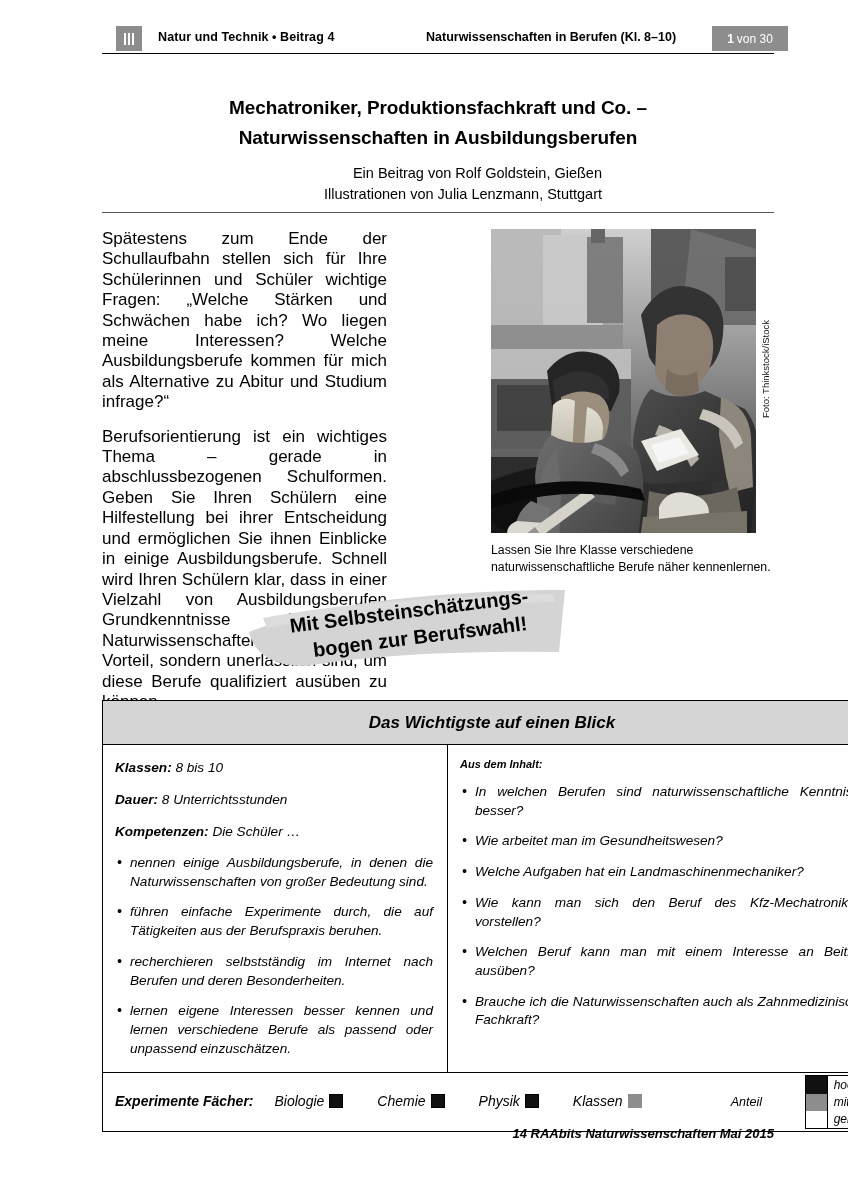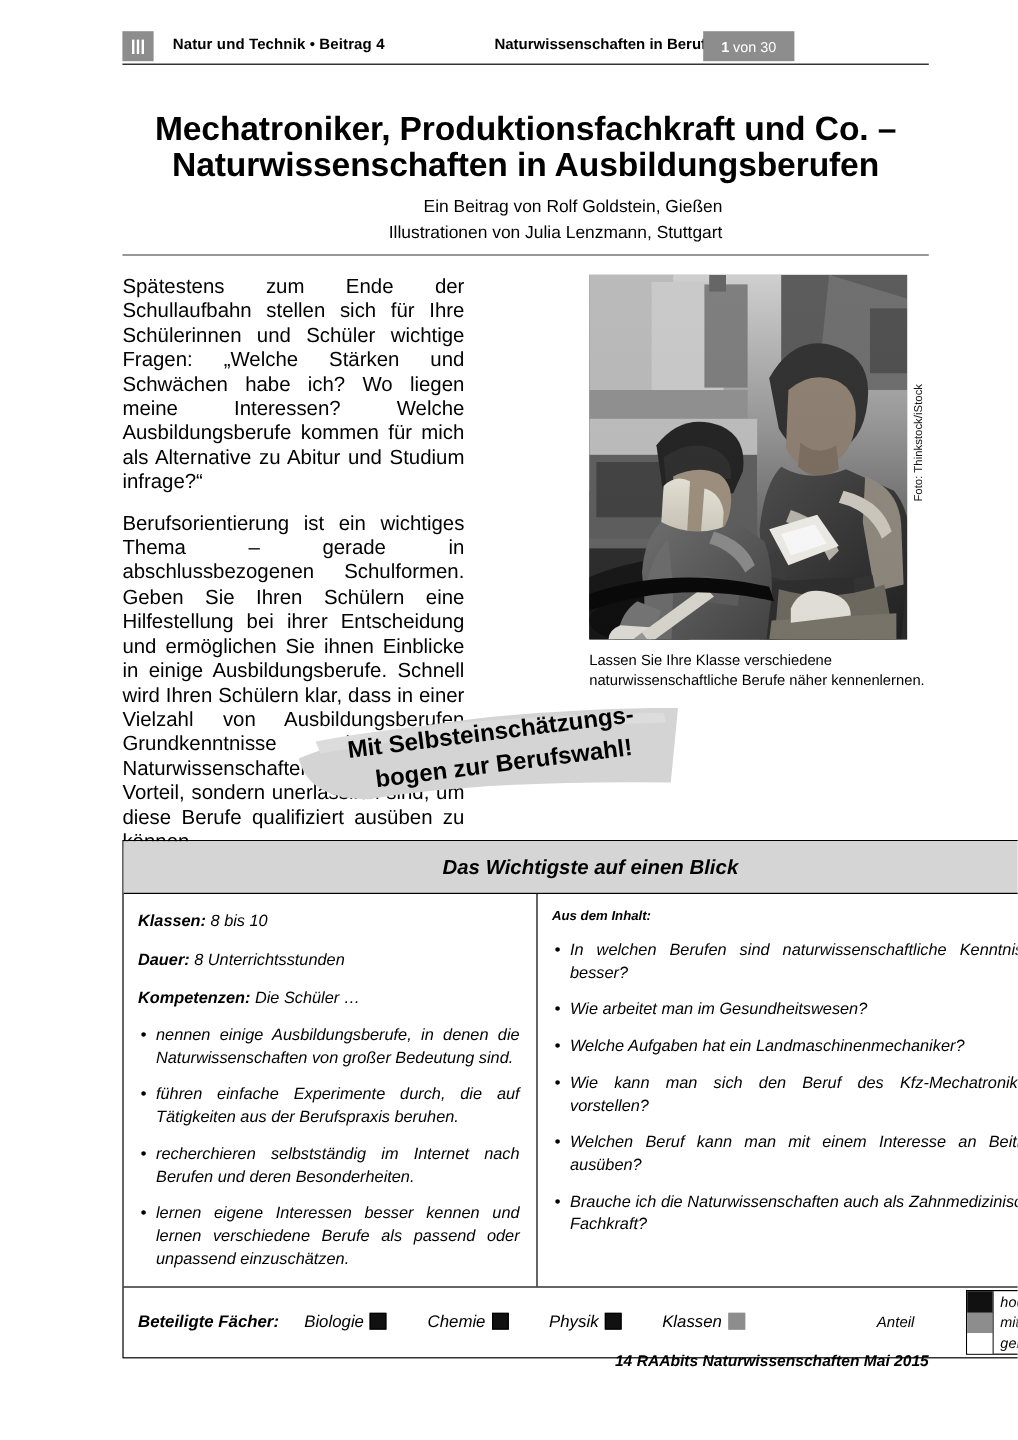--- a/index.html
+++ b/index.html
@@ -19,23 +19,23 @@
     position: absolute;
     left: 0; top: 0;
     width: 848px;
     height: 1200px;
     overflow: hidden;
   }
 
   
   .header {
     position: absolute;
-    left: 102px;
+    left: 116px;
     top: 26px;
-    width: 560px;
+    width: 672px;
     height: 26px;
   }
   .hdr-badge {
     position: absolute;
     left: 0; top: 0;
     width: 26px;
     height: 25px;
     background: #8d8d8d;
     display: flex;
     align-items: center;
@@ -89,21 +89,21 @@
     background: #000;
   }
 
   
   .title {
     position: absolute;
     left: 102px;
     top: 93px;
     width: 672px;
     text-align: center;
-    font-size: 28px;
+    font-size: 19px;
     font-weight: bold;
     line-height: 30px;
     letter-spacing: -0.1px;
   }
   .byline {
     position: absolute;
     left: 102px;
     top: 163px;
     width: 500px;
     font-size: 14.5px;
@@ -492,21 +492,21 @@
           <li>Welche Aufgaben hat ein Landmaschinenmechaniker?</li>
           <li>Wie kann man sich den Beruf des Kfz-Mechatronikers vorstellen?</li>
           <li>Welchen Beruf kann man mit einem Interesse an Beitrag ausüben?</li>
           <li>Brauche ich die Naturwissenschaften auch als Zahnmedizinische Fachkraft?</li>
         </ul>
       </div>
     </div>
 
     <div class="box-foot">
       <div class="faecher">
-        <span class="lbl">Beteiligte Fächer:</span>
+        <span class="lbl">Experimente Fächer:</span>
         <span class="fach">
           <span>Biologie</span>
           <i class="chip" style="background:#111111"></i>
         </span>
         <span class="fach">
           <span>Chemie</span>
           <i class="chip" style="background:#111111"></i>
         </span>
         <span class="fach">
           <span>Physik</span>

